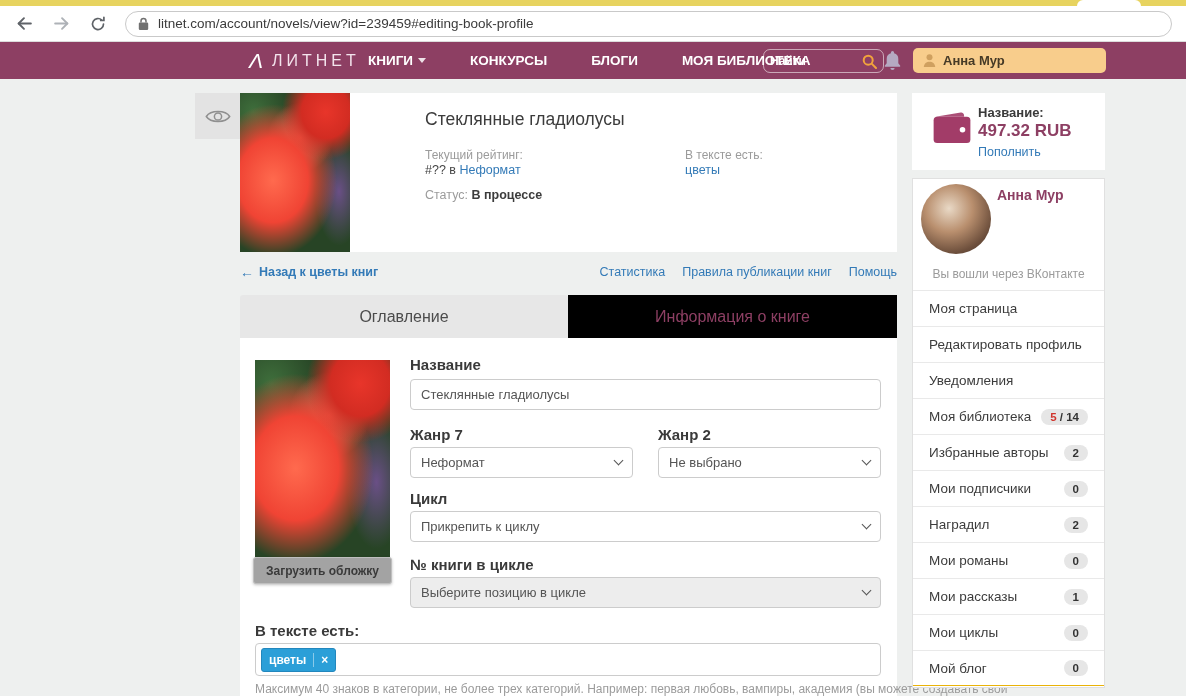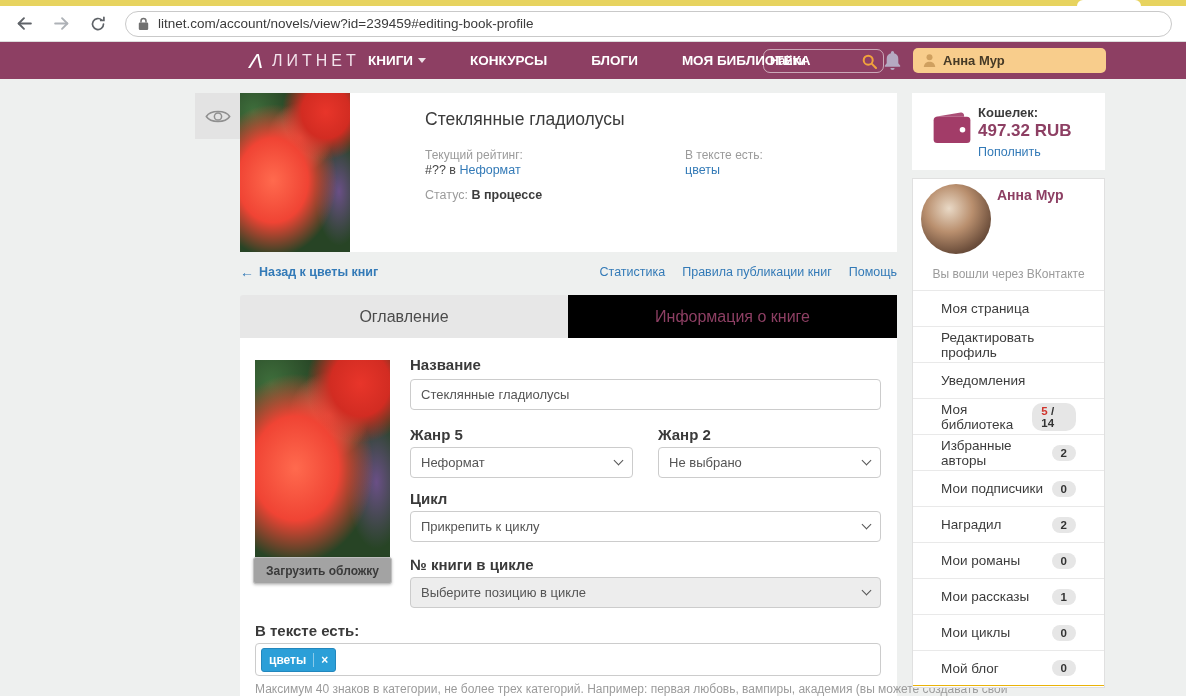--- a/index.html
+++ b/index.html
@@ -103,21 +103,21 @@
   .wallet-topup{position:absolute;left:66px;top:52px;font-size:12px;}
 
   .profile-card{position:absolute;left:912px;top:178px;width:193px;height:510px;background:#fff;
     border:1px solid #e0e0e0;}
   .avatar{position:absolute;left:8px;top:5px;width:70px;height:70px;border-radius:50%;
     background:radial-gradient(circle at 40% 35%, #e9d9c6 0%, #b98f6e 38%, #6d4f3c 72%, #443127 100%);}
   .profile-name{position:absolute;left:84px;top:8px;font-size:14px;font-weight:bold;color:var(--accent);cursor:pointer;}
   .login-note{position:absolute;left:0;top:88px;width:100%;text-align:center;font-size:12px;color:#9b9b9b;}
   .pm-list{position:absolute;left:0;top:111px;width:100%;}
   .pm-item{height:36px;border-top:1px solid #e9e9e9;display:flex;align-items:center;
-    justify-content:space-between;padding:0 28px;cursor:pointer;}
+    justify-content:space-between;padding:0 16px;cursor:pointer;}
   .pm-item:last-child{border-bottom:1px solid #eab308;}
   .pm-label{font-size:13.5px;color:#3c3c3c;}
   .pm-badge{background:var(--badge-bg);border-radius:10px;padding:2px 9px;font-size:11.5px;
     font-weight:bold;color:#333;}
   .pm-badge .red{color:var(--red);}
 </style>
 </head>
 <body>
 
 <div id="app">
@@ -241,21 +241,21 @@
     <div class="tab active">Информация о книге</div>
   </div>
 
   <div class="form-area">
     <div class="cover-art cover-lg"></div>
     <button class="upload-btn">Загрузить обложку</button>
 
     <div class="flabel" style="left:170px;top:18px;">Название</div>
     <input class="finput" style="left: 170px; top: 41px;" value="Стеклянные гладиолусы">
 
-    <div class="flabel" style="left:170px;top:88px;">Жанр 5</div>
+    <div class="flabel" style="left:170px;top:88px;">Жанр 7</div>
     <div class="fselect" style="left:170px;top:109px;width:223px;">
       <span>Неформат</span>
       <span class="chev"></span>
     </div>
     <div class="flabel" style="left:418px;top:88px;">Жанр 2</div>
     <div class="fselect" style="left:418px;top:109px;width:223px;">
       <span>Не выбрано</span>
       <span class="chev"></span>
     </div>
 
@@ -282,21 +282,21 @@
   </div>
 
   <div class="wallet-card">
     <span class="wallet-icon">
       <svg width="42" height="36" viewBox="0 0 24 20" fill="#a23c68">
           <path d="M2.5 3.6 17 1.2a1.6 1.6 0 0 1 1.9 1.6v.8H4z" opacity=".9"></path>
           <rect x="1.5" y="3.6" width="21" height="15" rx="2"></rect>
           <circle cx="18" cy="11" r="1.6" fill="#fff"></circle>
         </svg>
     </span>
-    <div class="wallet-label">Кошелек:</div>
+    <div class="wallet-label">Название:</div>
     <div class="wallet-amount">497.32 RUB</div>
     <a class="blue wallet-topup">Пополнить</a>
   </div>
 
   <div class="profile-card">
     <div class="avatar"></div>
     <a class="profile-name">Анна Мур</a>
     <div class="login-note">Вы вошли через ВКонтакте</div>
     <div class="pm-list">
         <div class="pm-item">

